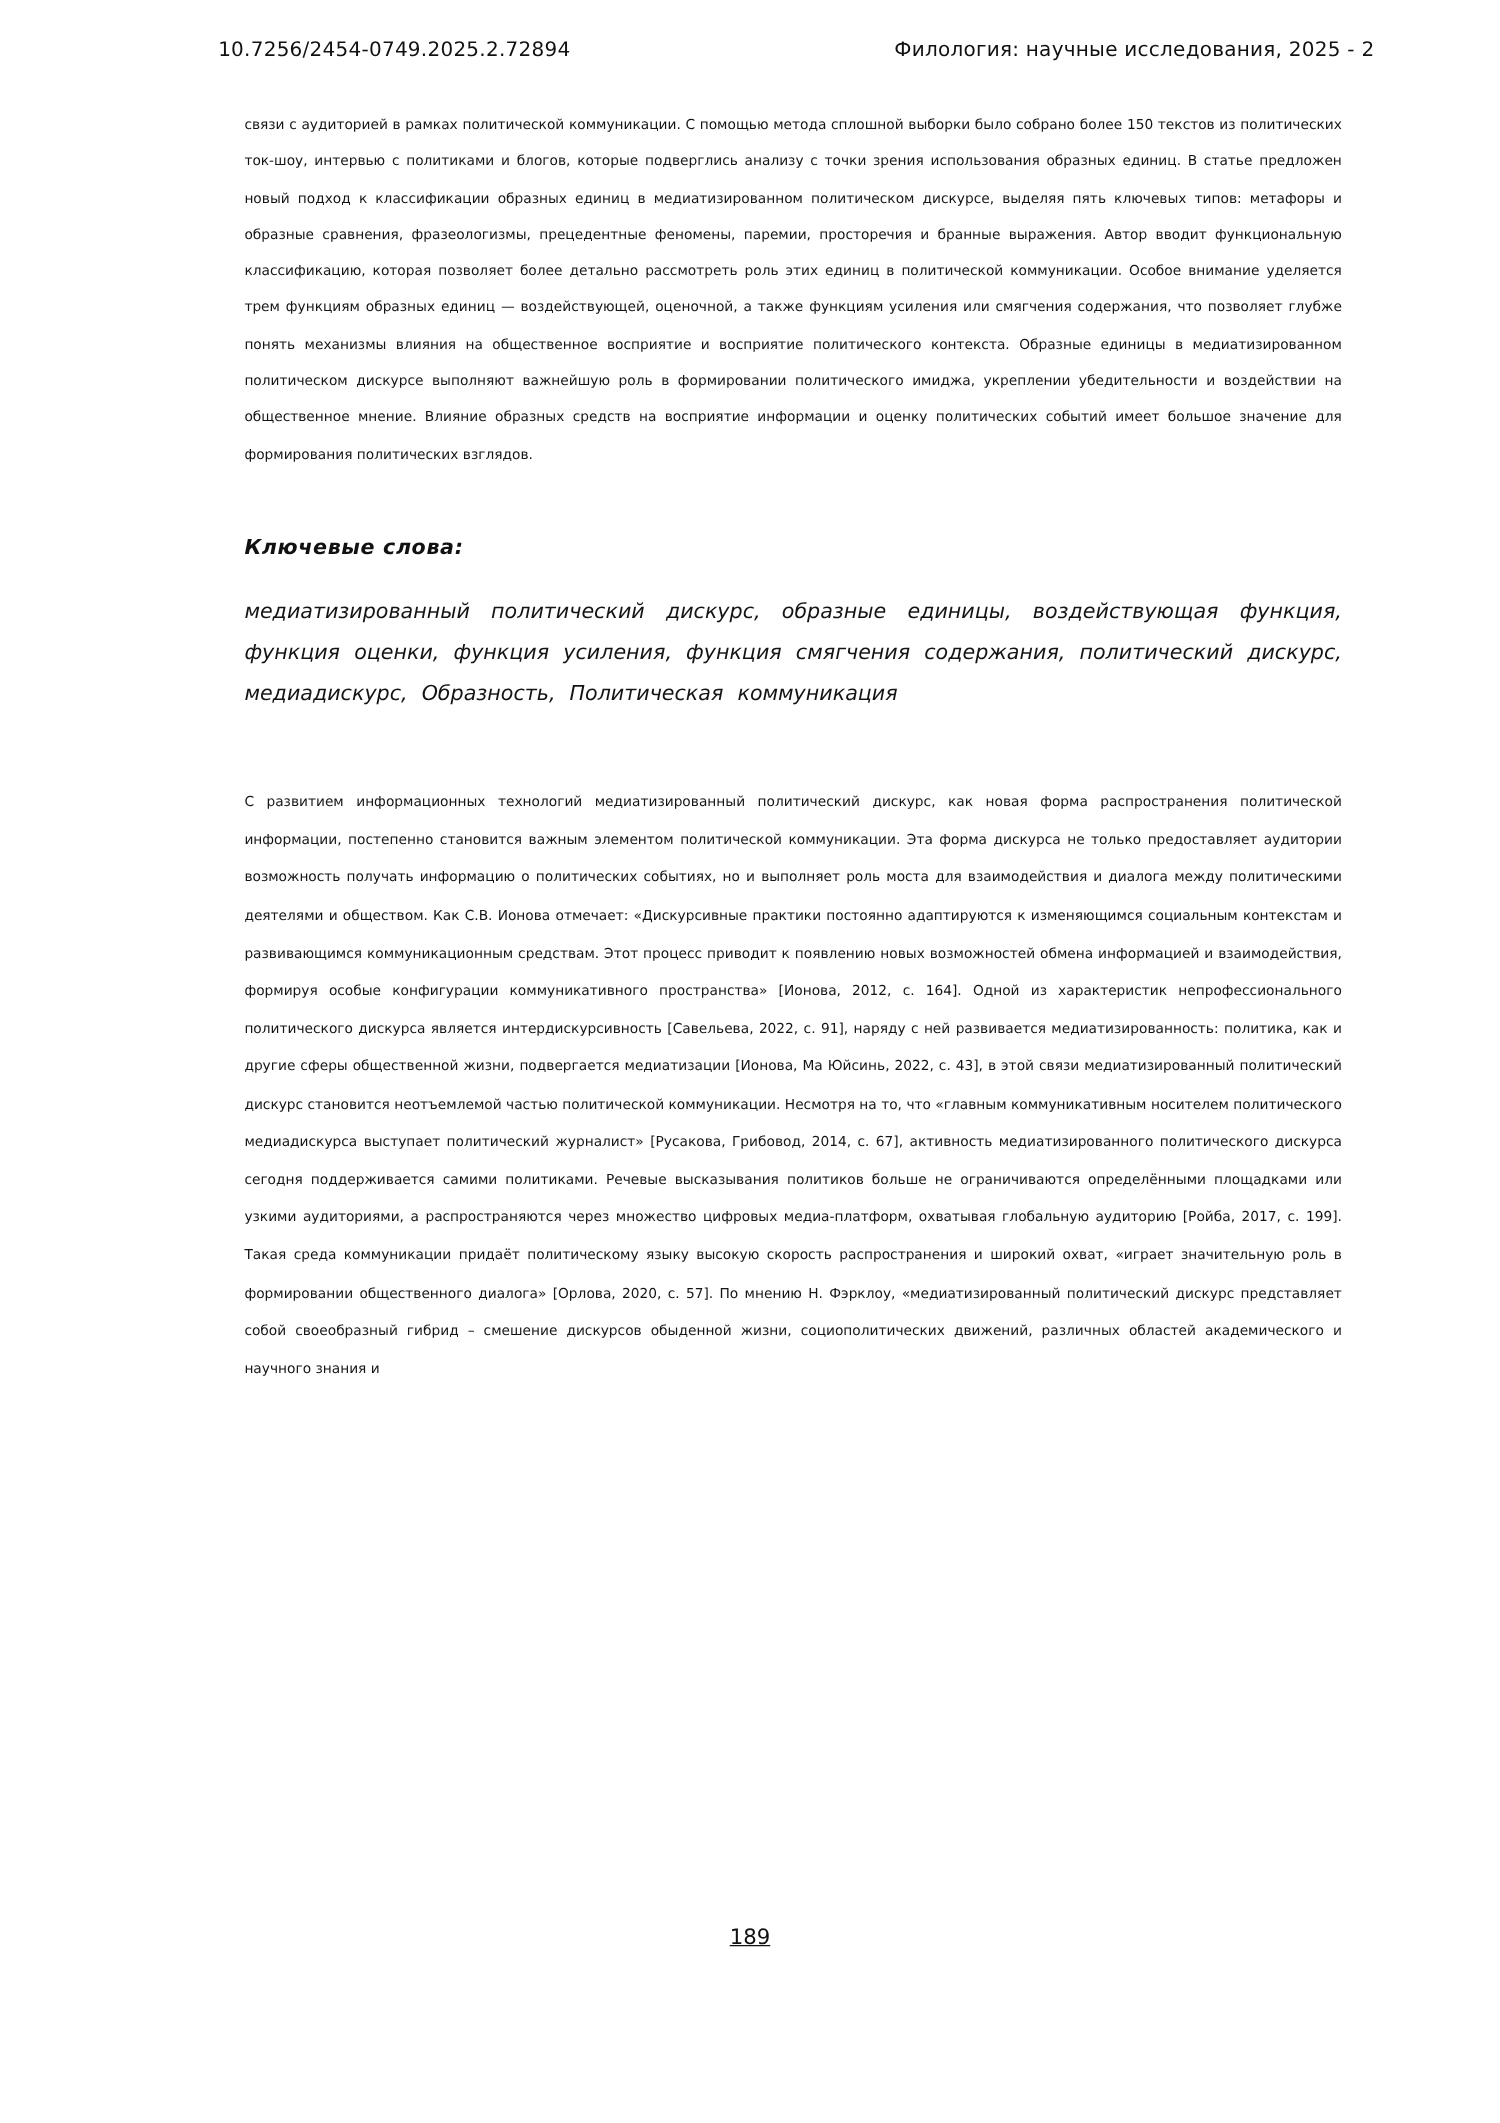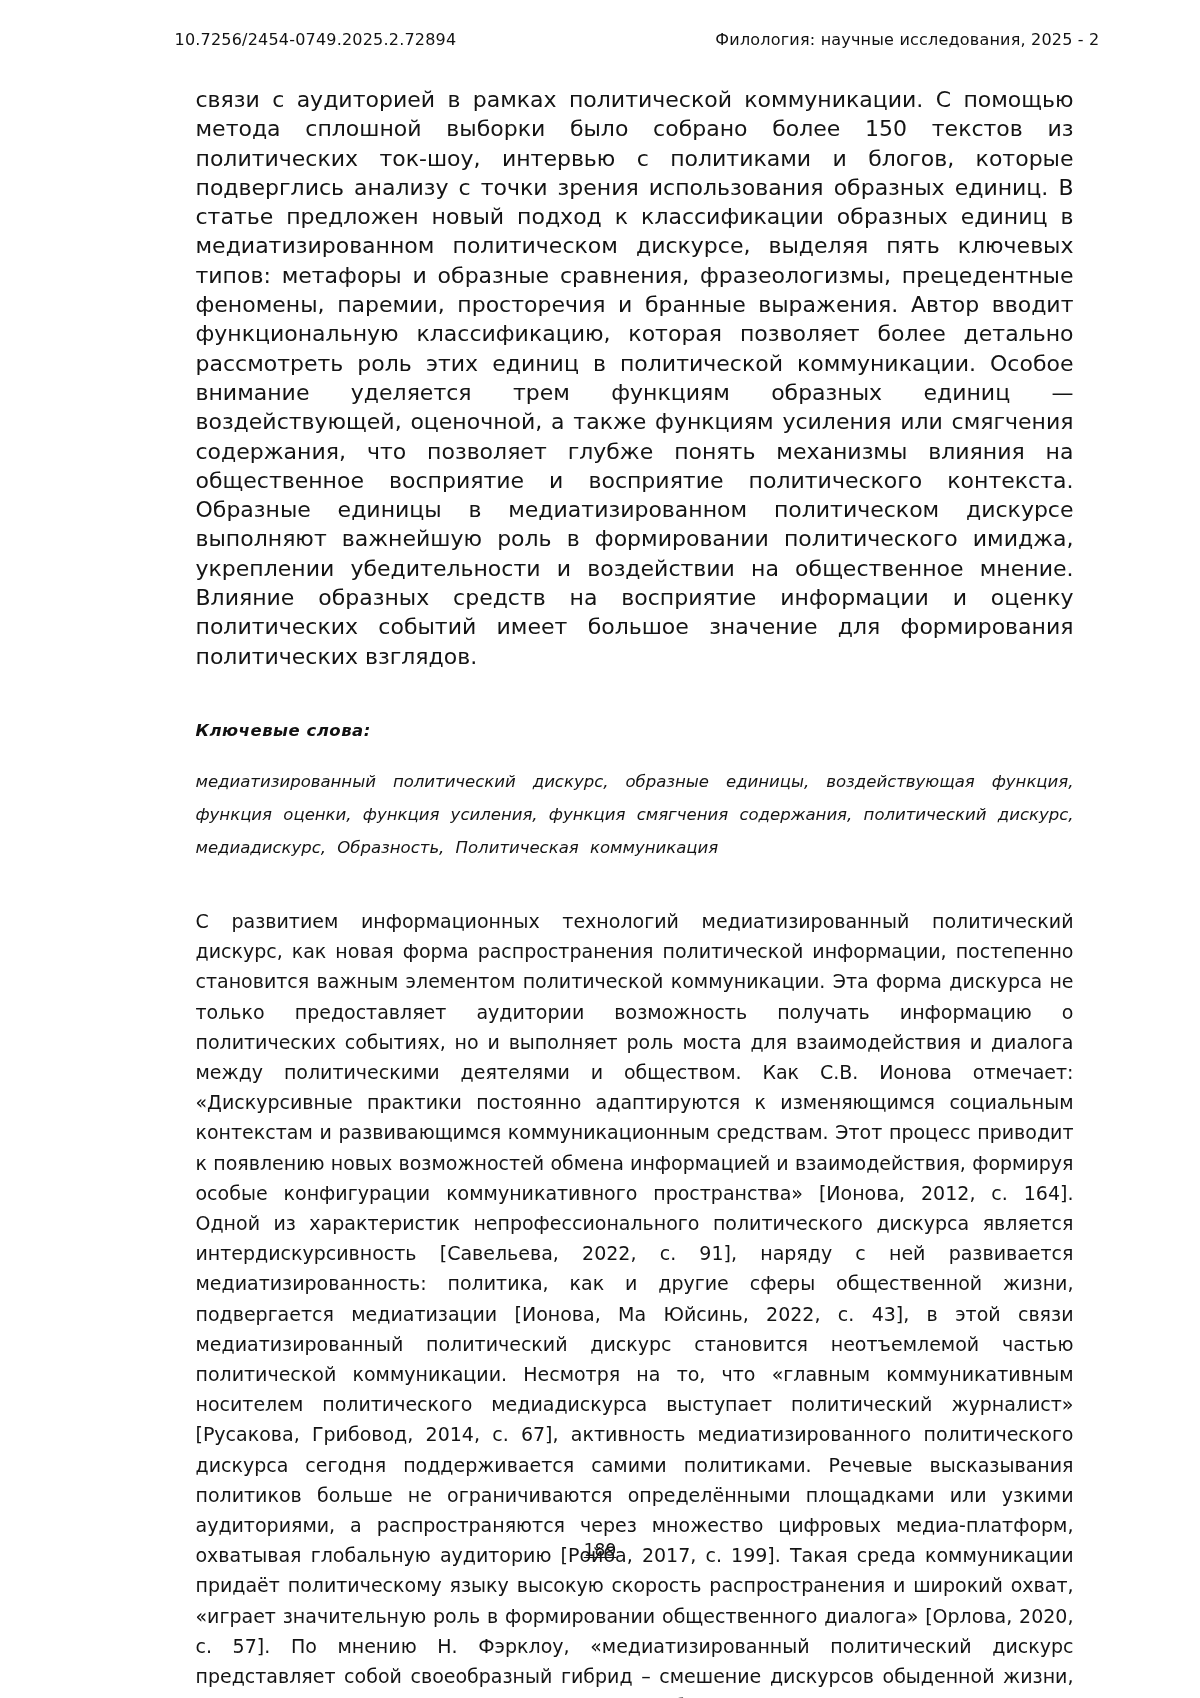--- a/index.html
+++ b/index.html
@@ -29,21 +29,21 @@
     color: #111111;
   }
   .running-head .doi {
     white-space: nowrap;
   }
   .running-head .journal {
     white-space: nowrap;
   }
   .abstract {
     margin-top: 36px;
-    font-size: 22px;
+    font-size: 11px;
     line-height: 29.3px;
     text-align: justify;
     text-justify: inter-word;
     color: #141414;
   }
   .kw-heading {
     margin-top: 50px;
     font-size: 16.5px;
     font-weight: bold;
     letter-spacing: 0.5px;
@@ -54,22 +54,22 @@
     margin-top: 25px;
     font-size: 16.5px;
     line-height: 33px;
     text-align: justify;
     text-justify: inter-word;
     word-spacing: 6px;
     color: #141414;
     font-style: italic;
   }
   .body-text {
-    margin-top: 42px;
-    font-size: 19px;
+    margin-top: 56px;
+    font-size: 11px;
     line-height: 30.2px;
     text-align: justify;
     text-justify: inter-word;
     color: #141414;
   }
   .page-number {
     position: absolute;
     left: 0;
     right: 0;
     top: 1540px;

